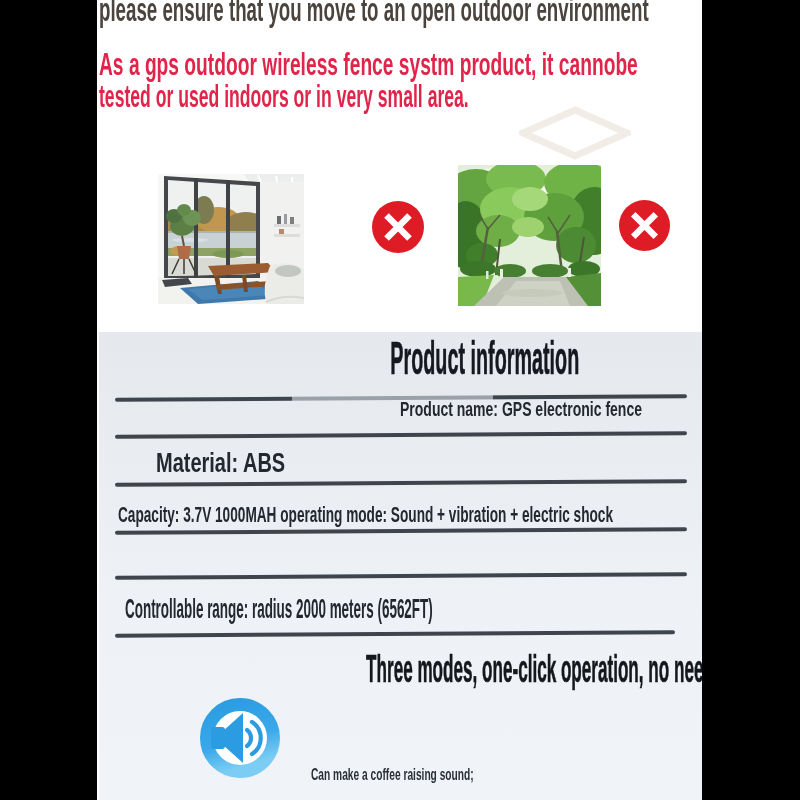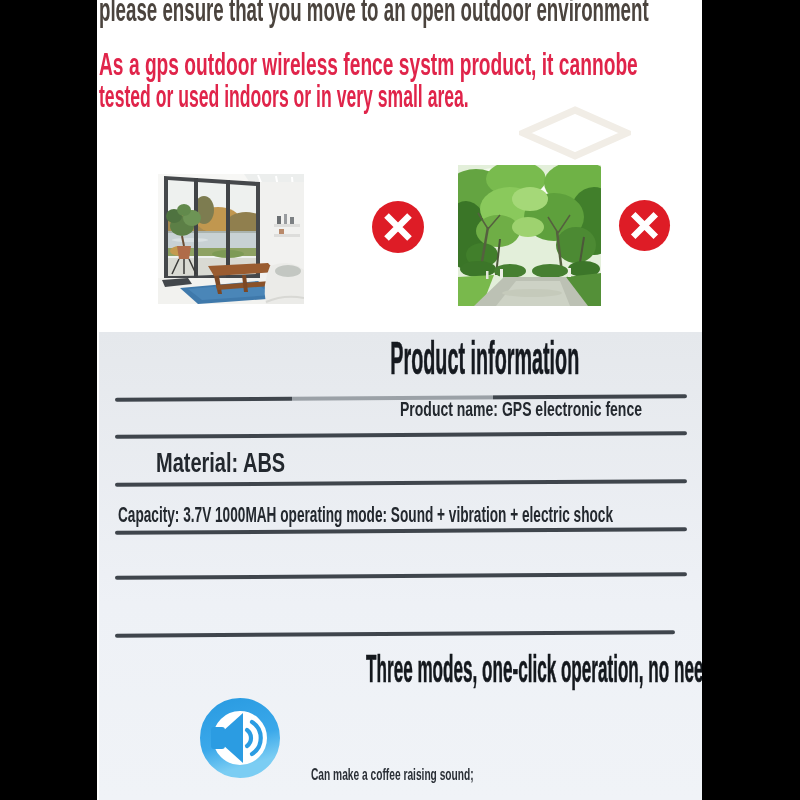--- a/index.html
+++ b/index.html
@@ -169,20 +169,23 @@
 
     <div class="abs" style="left:17px;top:449px;margin-left:40px;">
       <span class="cond" style="font-size:27px;transform:scaleX(.74);">Material: ABS</span>
     </div>
 
     <div class="abs" style="left:19px;top:503px;">
       <span class="cond" style="font-size:22px;transform:scaleX(.62);">Capacity: 3.7V 1000MAH operating mode: Sound + vibration + electric shock</span>
     </div>
 
 
+    <div class="abs" style="left:26px;top:594px;">
+      <span class="cond" style="font-size:28px;transform:scaleX(.48);">Controllable range: radius 2000 meters (6562FT)</span>
+    </div>
 
     <div class="abs cw" style="top:649px;">
       <span class="cond thick" style="font-size:38px;transform:scaleX(.45);color:#14181d;">Three modes, one-click operation, no need to switch -</span>
     </div>
 
     <svg class="abs" style="left:96px;top:693px;" width="90" height="90" viewBox="0 0 90 90">
       <defs>
         <linearGradient id="ringGrad" x1="0" y1="0" x2="0.3" y2="1">
           <stop offset="0" stop-color="#2b9ce2"></stop>
           <stop offset="0.62" stop-color="#3aa8ea"></stop>

